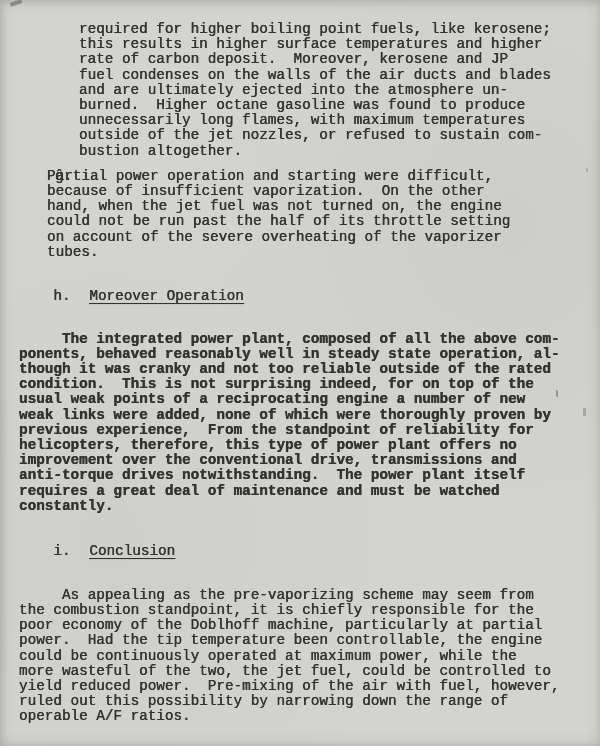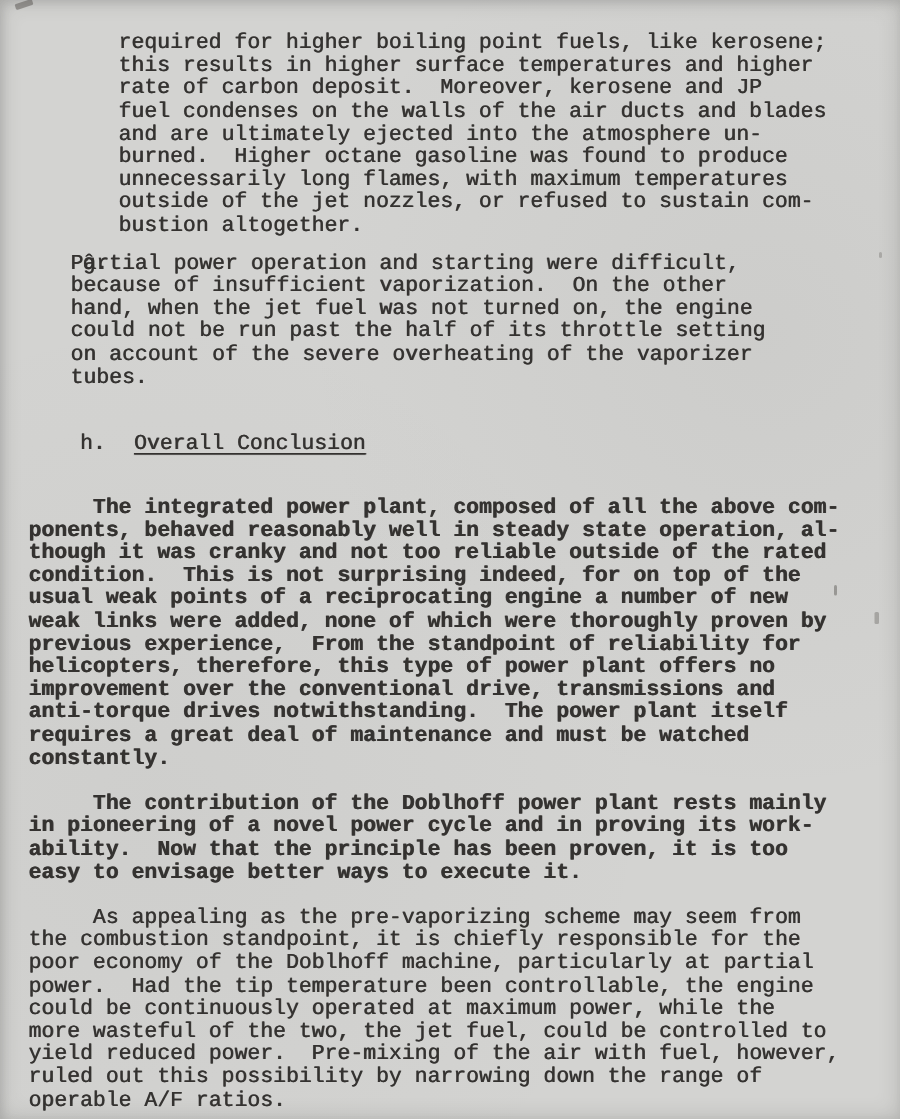--- a/index.html
+++ b/index.html
@@ -61,41 +61,40 @@
     <span class="hang-label">ĝ.</span>
     <div class="para hang-text">Partial power operation and starting were difficult,
 because of insufficient vaporization.  On the other
 hand, when the jet fuel was not turned on, the engine
 could not be run past the half of its throttle setting
 on account of the severe overheating of the vaporizer
 tubes.</div>
   </div>
 
   <div class="section-heading">
-    <span class="sec-label">h.</span><span class="sec-title">Overall Conclusion</span>
+    <span class="sec-label">h.</span><span class="sec-title">Moreover Operation</span>
   </div>
 
   <div class="para mb15">     The integrated power plant, composed of all the above com-
 ponents, behaved reasonably well in steady state operation, al-
 though it was cranky and not too reliable outside of the rated
 condition.  This is not surprising indeed, for on top of the
 usual weak points of a reciprocating engine a number of new
 weak links were added, none of which were thoroughly proven by
 previous experience,  From the standpoint of reliability for
 helicopters, therefore, this type of power plant offers no
 improvement over the conventional drive, transmissions and
 anti-torque drives notwithstanding.  The power plant itself
 requires a great deal of maintenance and must be watched
 constantly.</div>
 
+  <div class="section-heading mb13">
+    <span class="sec-label">i.</span><span class="sec-title">Conclusion</span>
+  </div>
 
-  <div class="para mb15">     The contribution of the Doblhoff power plant rests mainly
-in pioneering of a novel power cycle and in proving its work-
-ability.  Now that the principle has been proven, it is too
-easy to envisage better ways to execute it.</div>
 
   <div class="para">     As appealing as the pre-vaporizing scheme may seem from
 the combustion standpoint, it is chiefly responsible for the
 poor economy of the Doblhoff machine, particularly at partial
 power.  Had the tip temperature been controllable, the engine
 could be continuously operated at maximum power, while the
 more wasteful of the two, the jet fuel, could be controlled to
 yield reduced power.  Pre-mixing of the air with fuel, however,
 ruled out this possibility by narrowing down the range of
 operable A/F ratios.</div>

